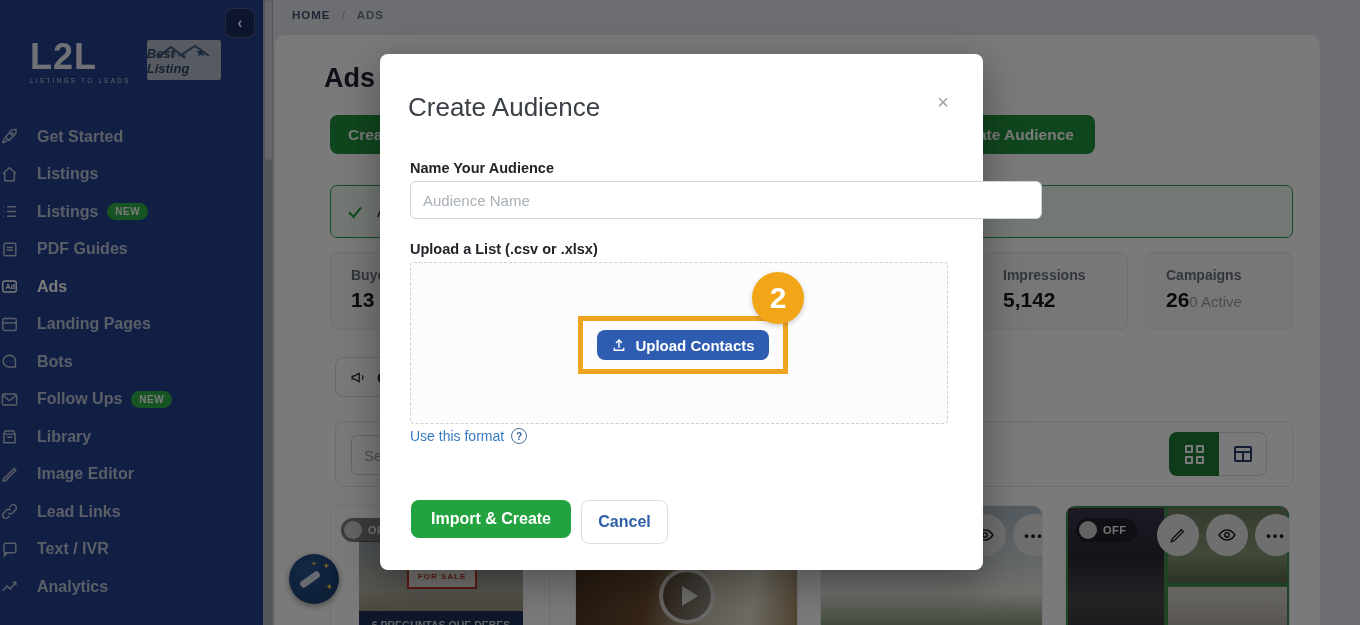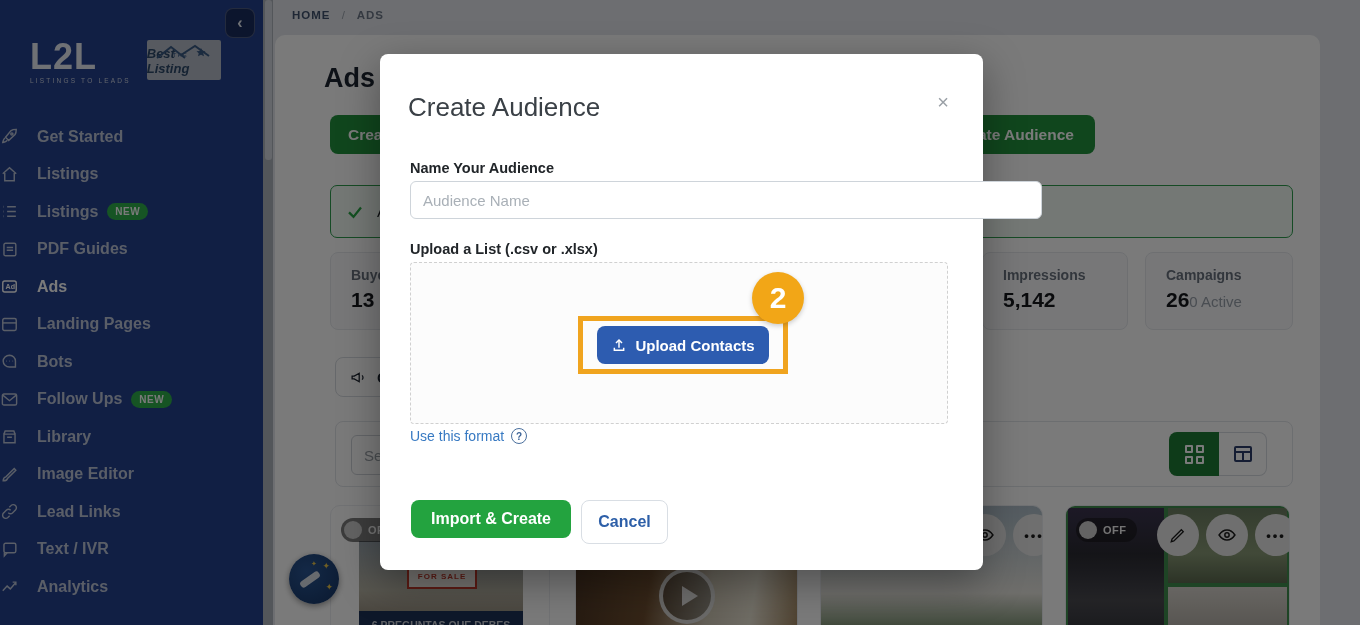--- a/index.html
+++ b/index.html
@@ -132,21 +132,21 @@
   .modal-close { position:absolute; right:34px; top:38px; font-size:20px; color:#9aa0a6; cursor:pointer; line-height:20px; }
   .field-label { position:absolute; left:30px; font-size:14.5px; font-weight:bold; color:#212529; }
   .lbl-name { top:106px; } .lbl-upload { top:187px; }
   .audience-input { position:absolute; left:30px; top:127px; width:632px; height:38px; border:1px solid #ced4da;
     border-radius:6px; padding:0 12px; font-size:15px; color:#333; font-family:inherit; }
   .audience-input::placeholder { color:#a9b0b7; }
   .upload-box { position:absolute; left:30px; top:208px; width:538px; height:162px; border:1px dashed #d0d0d0;
     border-radius:4px; background:#fcfcfc; }
   .hl-frame { position:absolute; left:198px; top:262px; width:210px; height:58px; border:5px solid #f0a41f;
     display:flex; align-items:center; justify-content:center; z-index:51; }
-  .upload-btn { width:172px; height:38px; background:#2d5cb0; color:#fff; font-size:15px; font-weight:bold;
+  .upload-btn { width:172px; height:30px; background:#2d5cb0; color:#fff; font-size:15px; font-weight:bold;
     border:none; border-radius:8px; display:flex; align-items:center; justify-content:center; gap:8px; cursor:pointer;
     font-family:inherit; }
   .step-badge { position:absolute; left:372px; top:218px; width:52px; height:52px; border-radius:50%; background:#f2a617;
     color:#fff; font-size:30px; font-weight:600; display:flex; align-items:center; justify-content:center; z-index:52;
     box-shadow:0 2px 5px rgba(0,0,0,.2); }
   .format-row { position:absolute; left:30px; top:374px; display:flex; align-items:center; gap:7px; }
   .format-link { color:#3779c2; font-size:14px; cursor:pointer; }
   .help-circle { width:16px; height:16px; border:1.5px solid #4a6f9d; border-radius:50%; color:#3c6397; font-size:10px;
     font-weight:bold; display:flex; align-items:center; justify-content:center; cursor:pointer; }
   .import-btn { position:absolute; left:31px; top:446px; width:160px; height:38px; background:#23a33f; color:#fff;

